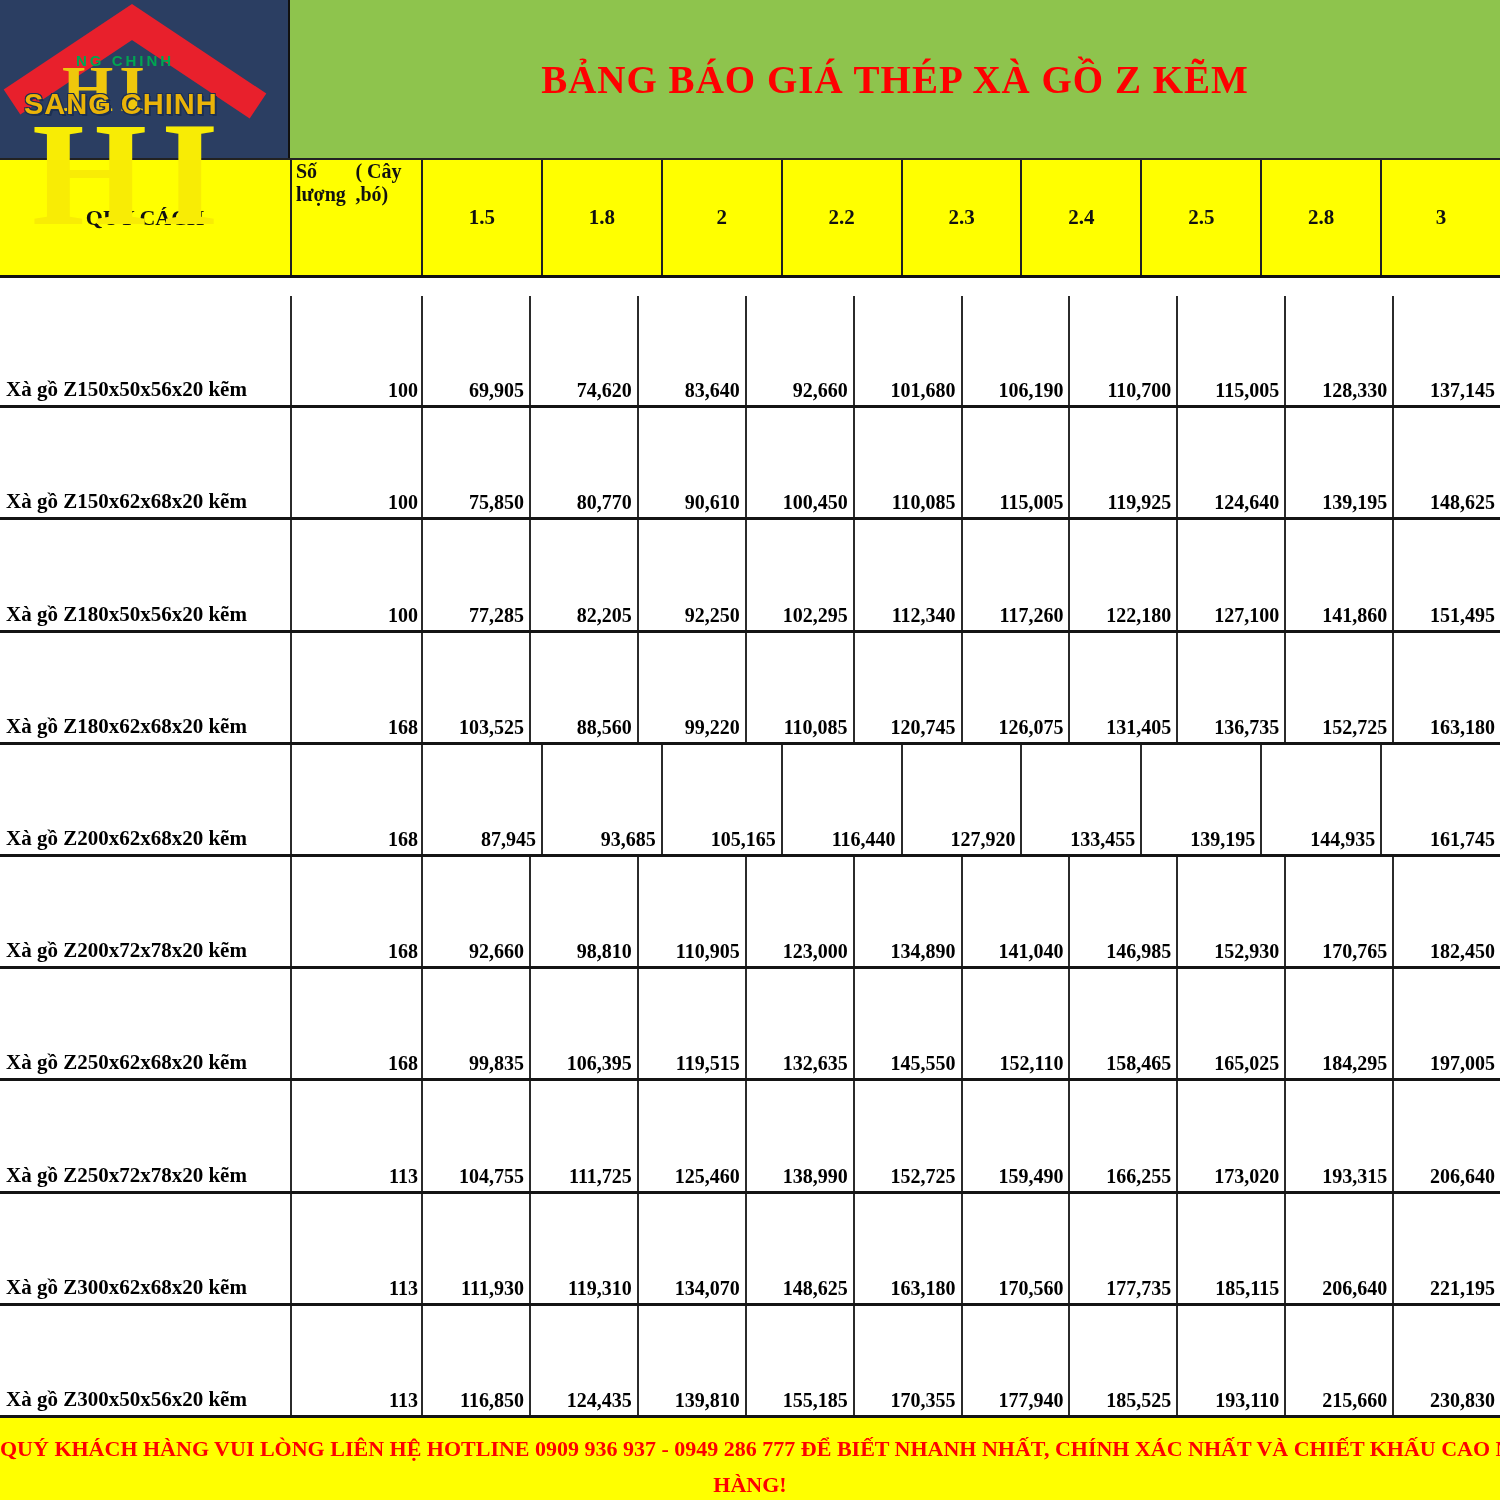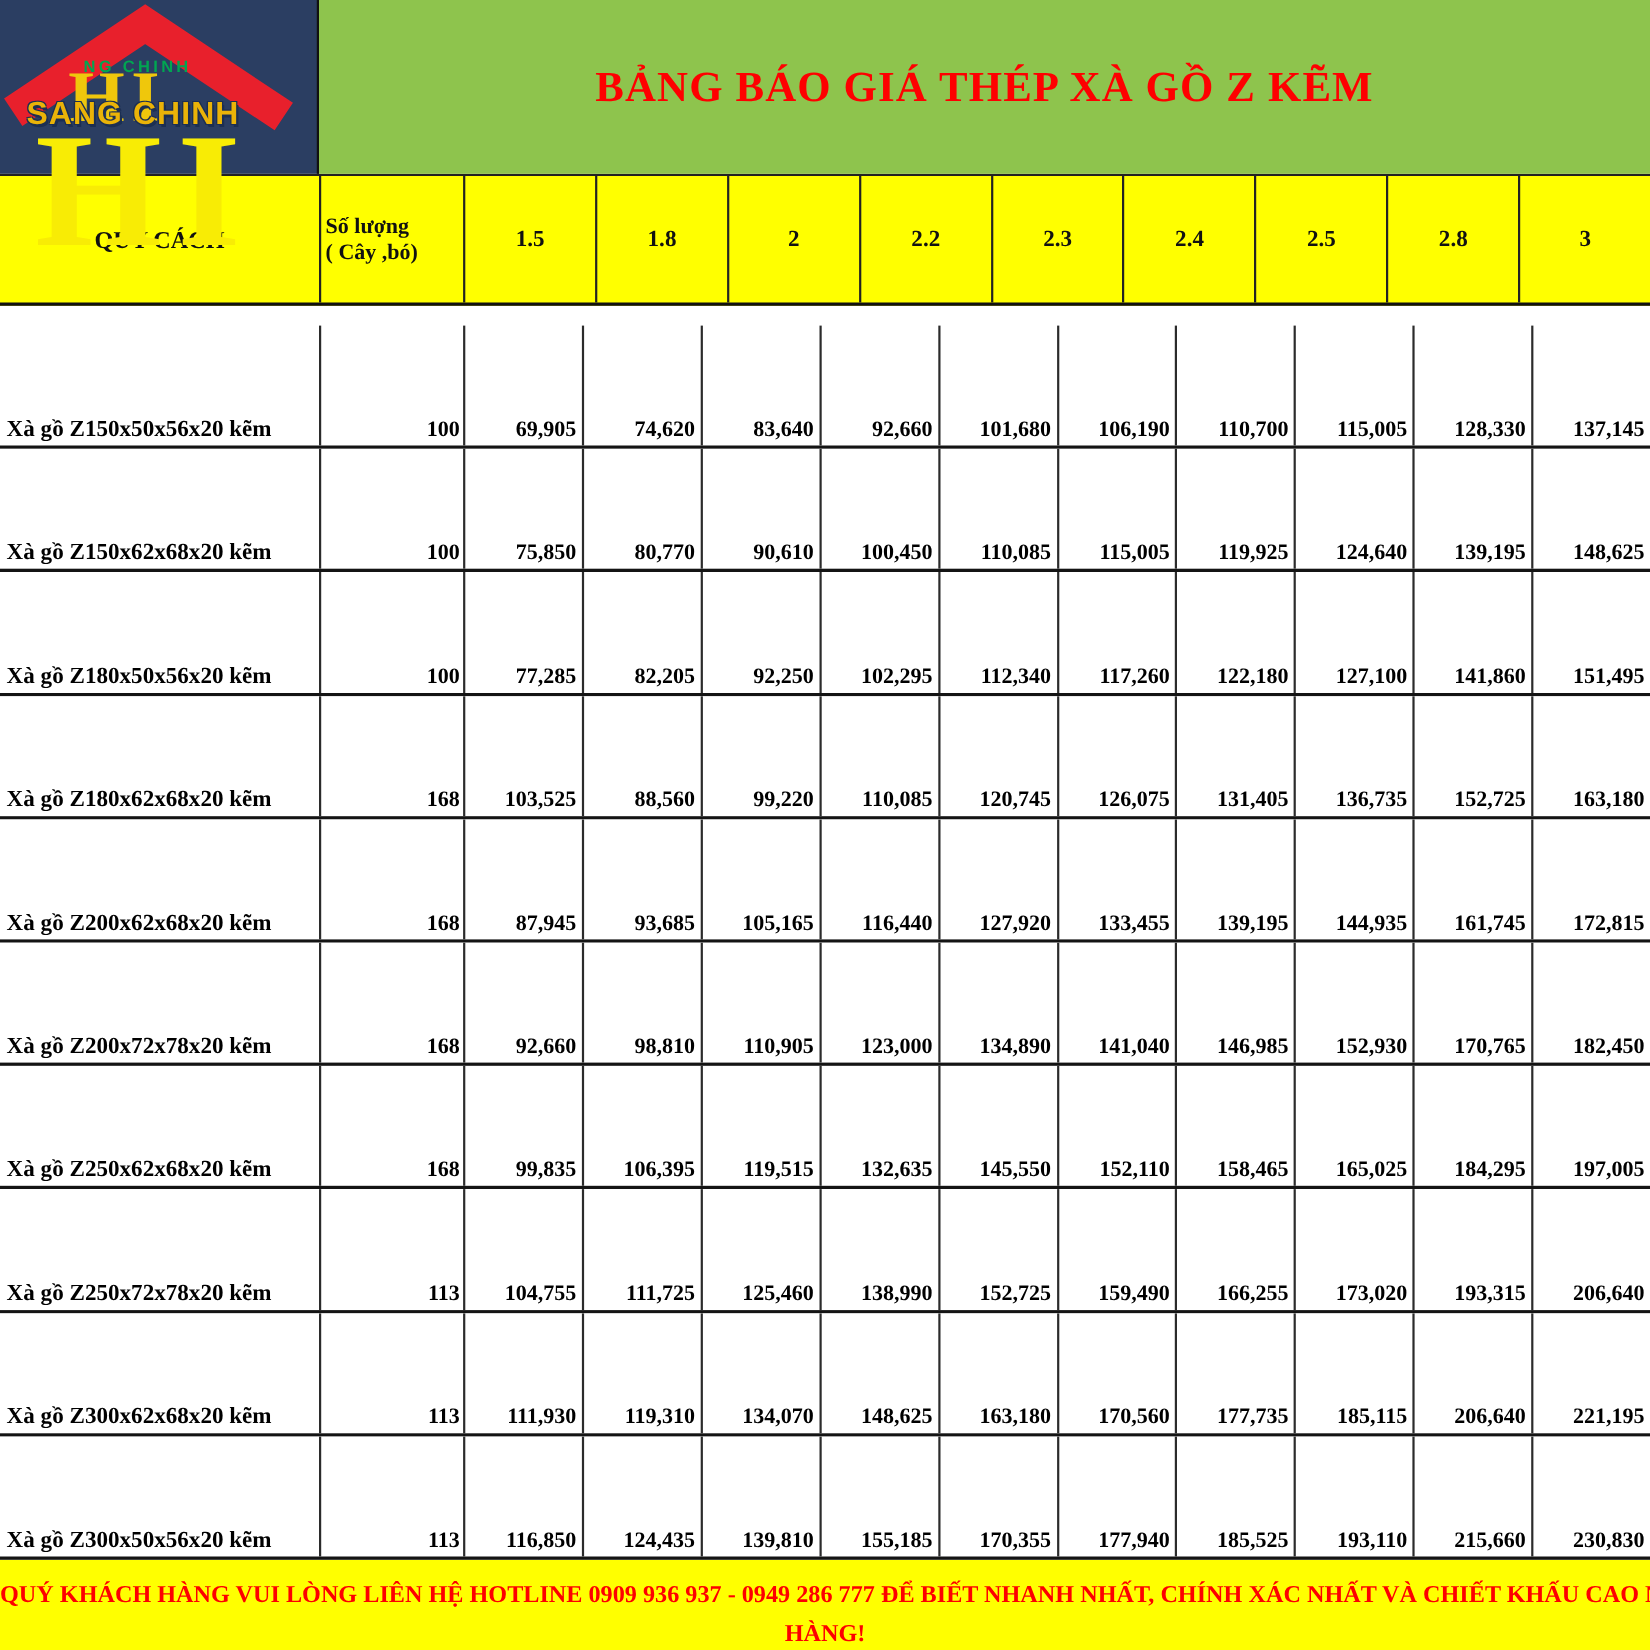--- a/index.html
+++ b/index.html
@@ -57,21 +57,21 @@
     box-sizing:border-box;
   }
   .cell{box-sizing:border-box;display:flex;}
   .c-spec{
     width:290px;flex:0 0 290px;
     align-items:center;justify-content:center;
     font-weight:bold;font-size:22px;color:#111;z-index:1;
   }
   .c-qtyh{
     width:131px;flex:0 0 131px;border-left:2px solid #222;
-    flex-direction:column;justify-content:center;
+    flex-direction:row;justify-content:center;
     padding-left:4px;font-weight:bold;font-size:20px;color:#111;
   }
   .c-th{
     flex:1;border-left:2px solid #222;
     align-items:center;justify-content:center;
     font-weight:bold;font-size:21px;color:#111;
   }
   .tbody{display:flex;flex-direction:column;height:1122px;margin-top:18px;}
   .trow{flex:1;display:flex;border-bottom:3px solid #141414;box-sizing:border-box;background:#fff;}
   .c-name{
@@ -200,21 +200,20 @@
         <div class="cell c-qty">168</div>
         <div class="cell c-price">87,945</div>
         <div class="cell c-price">93,685</div>
         <div class="cell c-price">105,165</div>
         <div class="cell c-price">116,440</div>
         <div class="cell c-price">127,920</div>
         <div class="cell c-price">133,455</div>
         <div class="cell c-price">139,195</div>
         <div class="cell c-price">144,935</div>
         <div class="cell c-price">161,745</div>
-        <div class="cell c-price">172,815</div>
       </div>
       <div class="trow">
         <div class="cell c-name">Xà gồ Z200x72x78x20 kẽm</div>
         <div class="cell c-qty">168</div>
         <div class="cell c-price">92,660</div>
         <div class="cell c-price">98,810</div>
         <div class="cell c-price">110,905</div>
         <div class="cell c-price">123,000</div>
         <div class="cell c-price">134,890</div>
         <div class="cell c-price">141,040</div>

